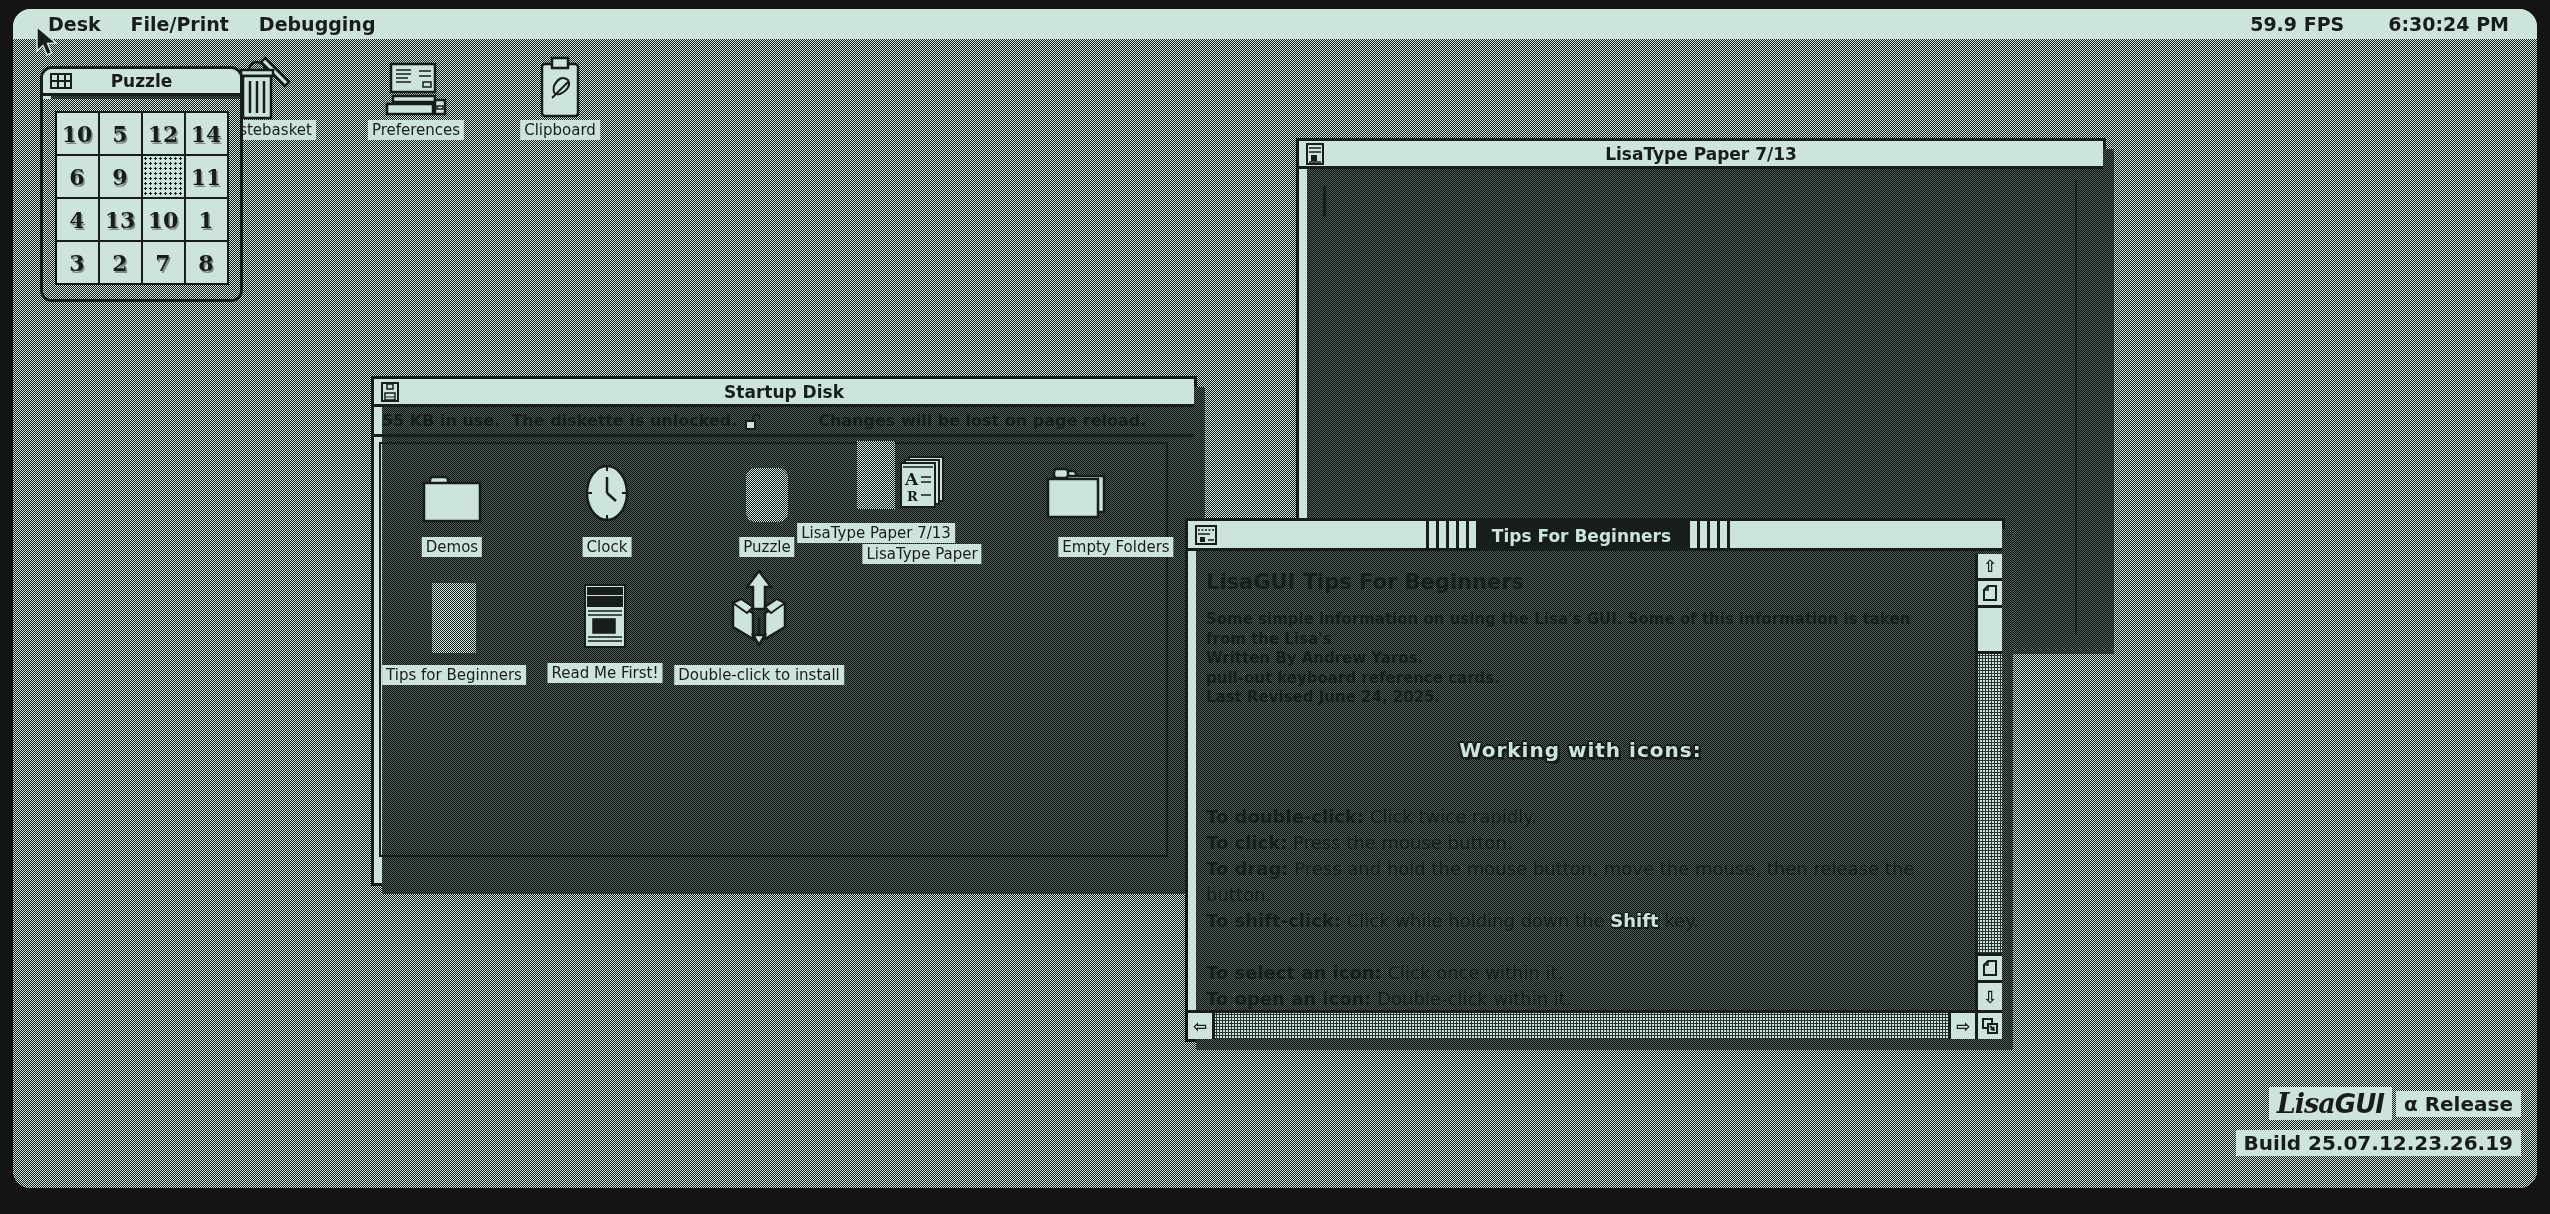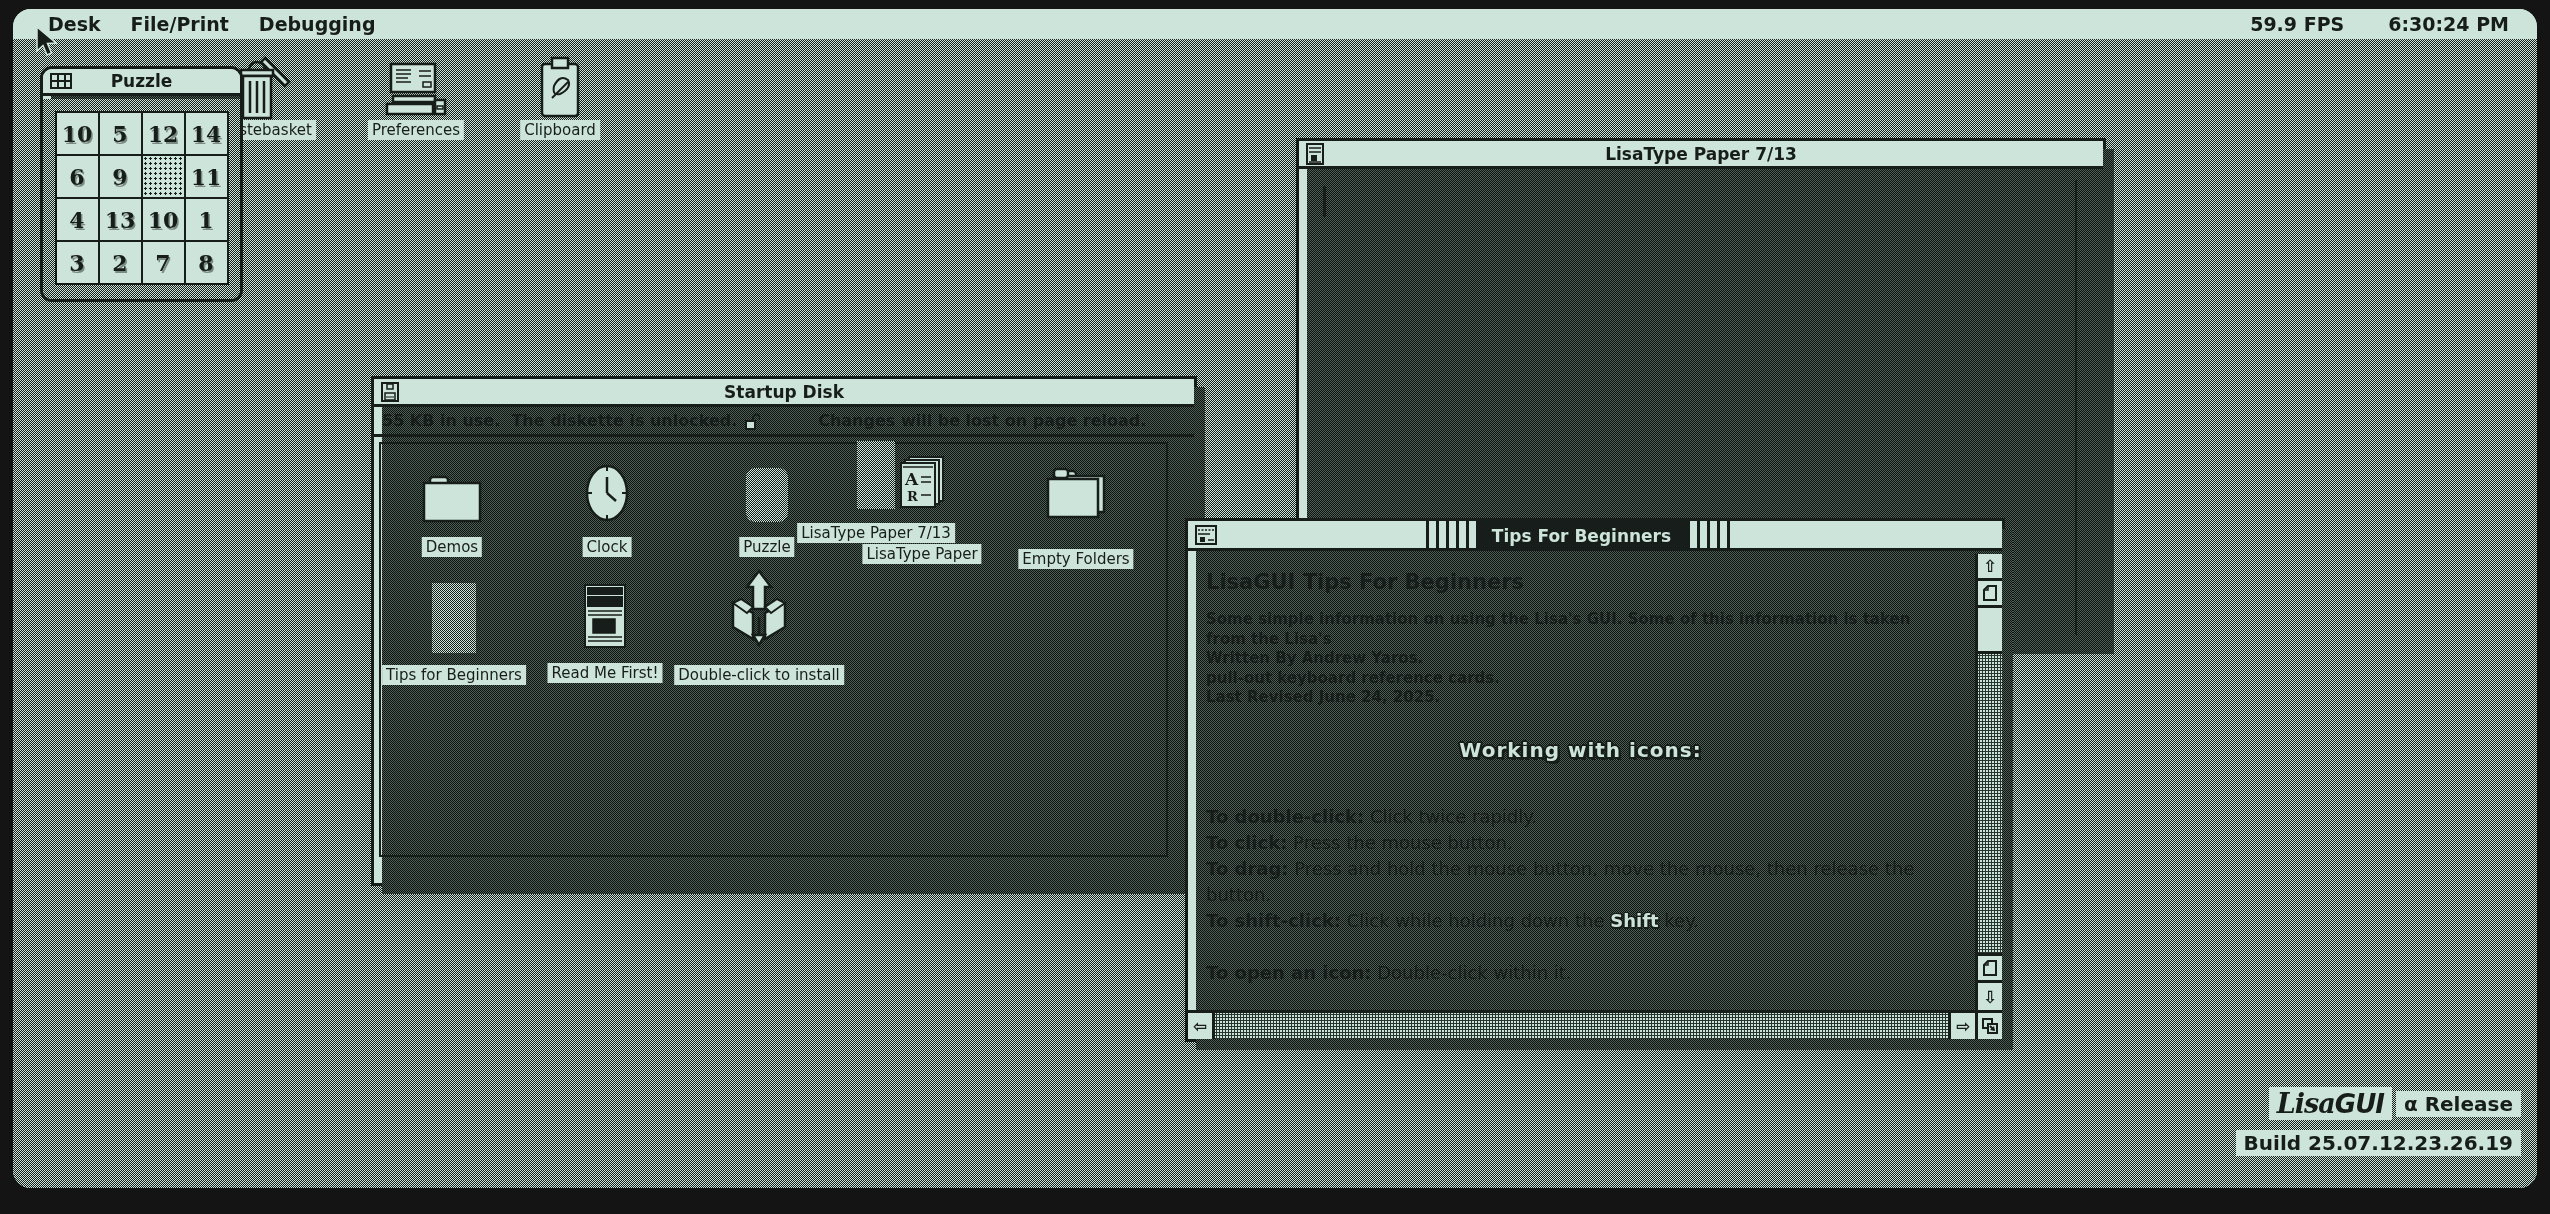--- a/index.html
+++ b/index.html
@@ -86,21 +86,21 @@
   .ghost{background-color:var(--mint);
       background-image:
         linear-gradient(45deg, var(--ink) 25%, transparent 25%, transparent 75%, var(--ink) 75%),
         linear-gradient(45deg, var(--ink) 25%, transparent 25%, transparent 75%, var(--ink) 75%);
       background-position:0 0,1px 1px;background-size:2px 2px;}
   #si-demos{left:48px;top:92px;width:60px;height:52px;}   #si-demos .icon-label{top:66px;}
   #si-clock{left:210px;top:84px;width:46px;height:60px;}  #si-clock .icon-label{top:74px;}
   #si-puzzle{left:372px;top:89px;width:42px;height:54px;border-radius:9px;} #si-puzzle .icon-label{top:69px;}
   #si-ltdoc{left:483px;top:62px;width:38px;height:68px;}  #si-ltdoc .icon-label{top:82px;}
   #si-ltpad{left:525px;top:76px;width:46px;height:54px;}  #si-ltpad .icon-label{top:89px;}
-  #si-folders{left:672px;top:88px;width:60px;height:52px;}#si-folders .icon-label{top:82px;}
+  #si-folders{left:672px;top:88px;width:60px;height:52px;}#si-folders .icon-label{top:70px;margin-left:40px;}
   #si-tips{left:58px;top:204px;width:44px;height:70px;}   #si-tips .icon-label{top:82px;}
   #si-news{left:209px;top:204px;width:44px;height:66px;}  #si-news .icon-label{top:80px;}
   #si-box{left:353px;top:190px;width:64px;height:78px;}   #si-box .icon-label{top:96px;}
   
   #win-tips{left:1172px;top:479px;width:820px;height:524px;z-index:5;}
   #win-tips .titlebar{height:30px;}
   .tips-stripes{width:50px;height:30px;
       background-image:repeating-linear-gradient(90deg,var(--ink) 0 3px,transparent 3px 10px);}
   .tips-titlebox{height:30px;background:var(--ink);color:var(--mint);display:flex;align-items:center;
       padding:0 16px;font-weight:bold;font-size:17px;white-space:nowrap;}
@@ -432,20 +432,21 @@
           <div class="tips-center">Working with icons:</div>
 
           <div class="tip-group">
             <div class="tip-line"><span class="tip-term">To double-click:</span><span> Click twice rapidly.</span></div>
             <div class="tip-line"><span class="tip-term">To click:</span><span> Press the mouse button.</span></div>
             <div class="tip-line"><span class="tip-term">To drag:</span><span> Press and hold the mouse button, move the mouse, then release the button.</span></div>
             <div class="tip-line"><span class="tip-term">To shift-click:</span><span> Click while holding down the </span><span class="key-outline">Shift</span><span> key.</span></div>
           </div>
 
           <div class="tip-group second">
+            <div class="tip-line"><span class="tip-term">To select an icon:</span><span> Click once within it.</span></div>
             <div class="tip-line"><span class="tip-term">To open an icon:</span><span> Double-click within it.</span></div>
 
           </div>
         </div>
 
         <div class="vscroll">
           <div class="sc-btn">⇧</div>
           <div class="sc-btn">
             <svg width="15" height="17" viewBox="0 0 15 17">
               <g stroke="#171d1a" fill="#cde4da" stroke-width="2">

